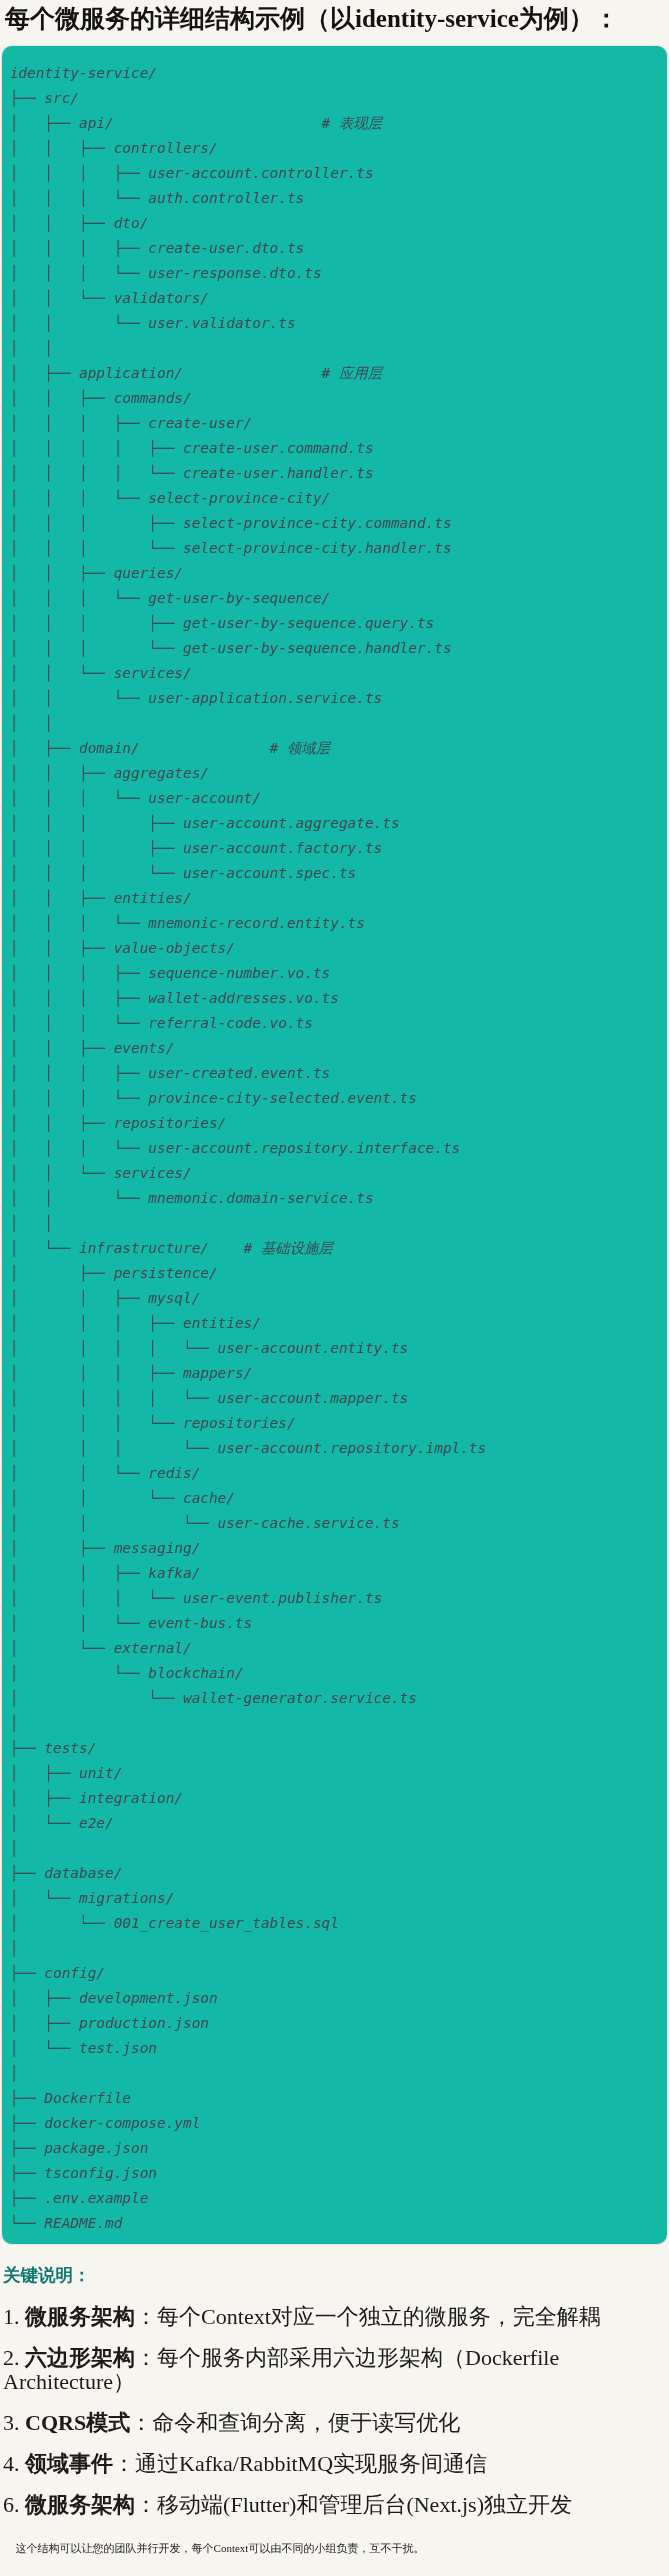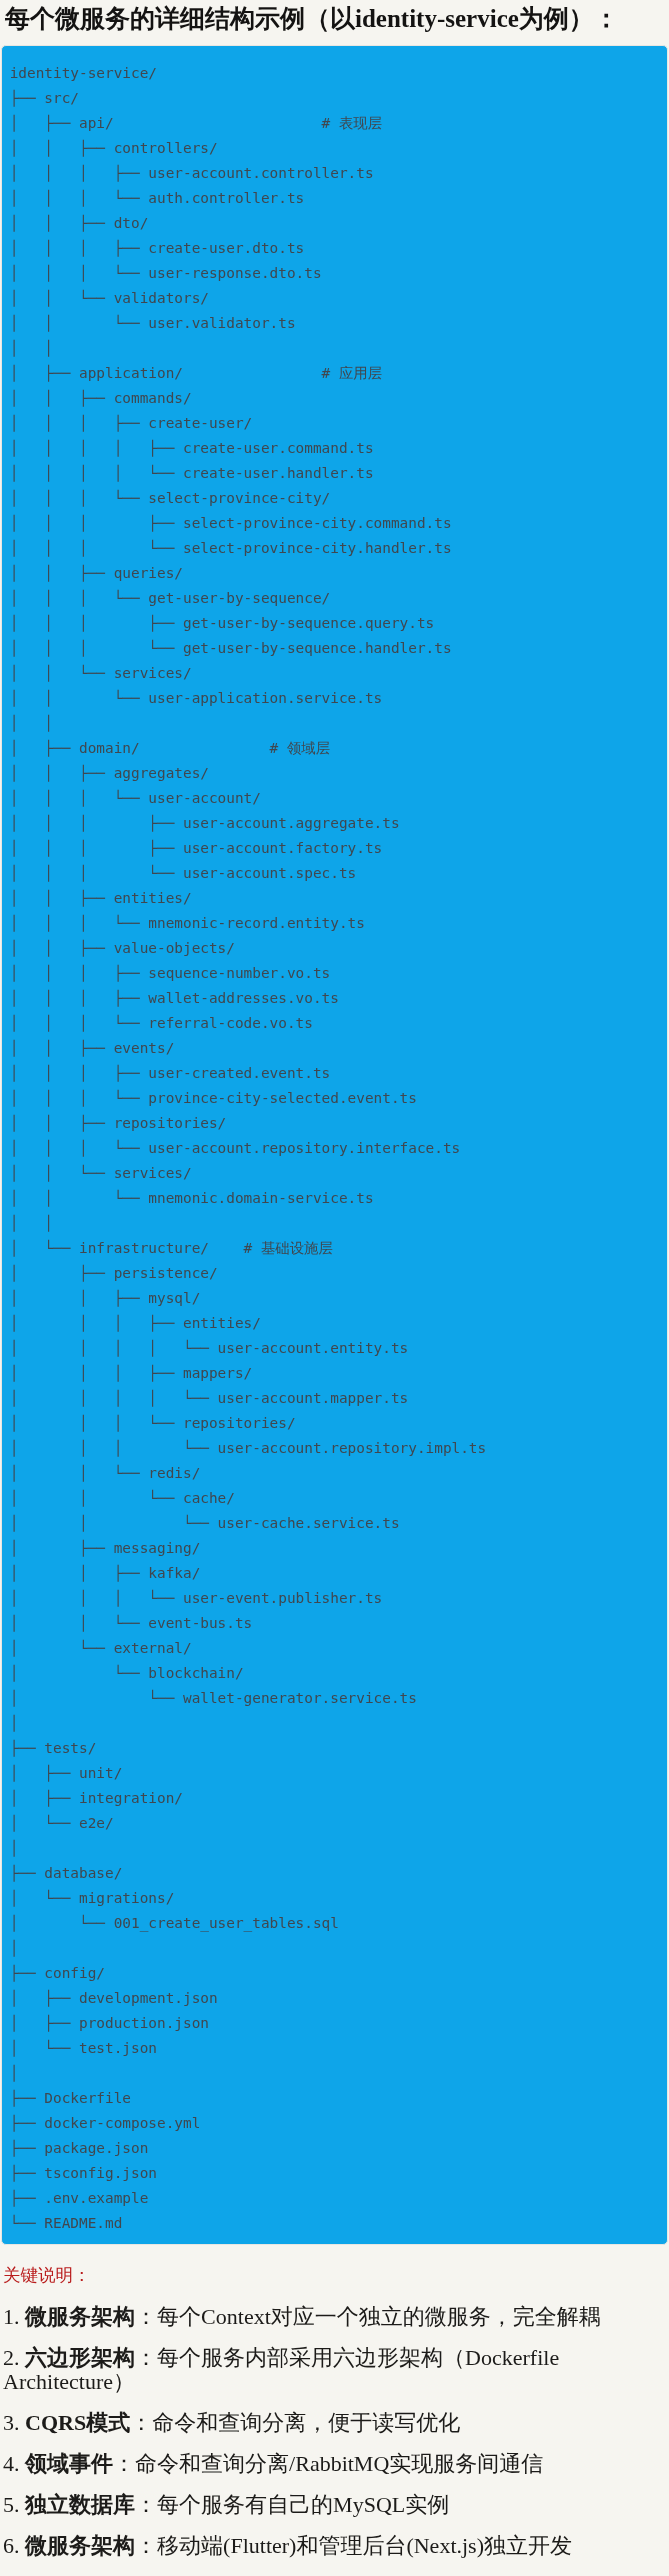--- a/index.html
+++ b/index.html
@@ -19,43 +19,44 @@
     margin: 0;
     padding: 5.6px 5px 0 5px;
     font-size: 25px;
     line-height: 26px;
     font-weight: 700;
     color: #141312;
     font-family: "Liberation Serif", "DejaVu Serif", serif;
   }
   .tree-box {
     margin: 13px 0.6px 0 0.6px;
-    background: #0ea5e9;
+    background: #14b8a6;
     border: 0.6px solid #e8e6e1;
-    border-radius: 5px;
+    border-radius: 11px;
     padding: 15.6px 8.8px 7.5px 8.1px;
     box-sizing: border-box;
+    font-style: italic;
   }
   .tree {
     margin: 0;
     font-family: "DejaVu Sans Mono", "Liberation Mono", monospace;
     font-size: 14.4px;
     line-height: 25px;
     color: #40474f;
     white-space: pre;
   }
   .notes {
     padding: 0 5px 0 3.1px;
   }
   .notes-heading {
     margin: 20px 0 19px 0;
     font-size: 17.5px;
     line-height: 21px;
-    font-weight: 400;
-    color: #b91c1c;
+    font-weight: 700;
+    color: #0f766e;
   }
   .note-item {
     margin: 0 0 17px 0;
     font-size: 22px;
     line-height: 24px;
     font-weight: 400;
   }
   .note-number { font-weight: 400; }
   .note-term { font-weight: 700; }
   .note-text { font-weight: 400; }
@@ -174,26 +175,23 @@
 
     <div class="note-item">
       <span class="note-number">2. </span><span class="note-term">六边形架构</span><span class="note-text">：每个服务内部采用六边形架构（Dockerfile Architecture）</span>
     </div>
 
     <div class="note-item">
       <span class="note-number">3. </span><span class="note-term">CQRS模式</span><span class="note-text">：命令和查询分离，便于读写优化</span>
     </div>
 
     <div class="note-item">
-      <span class="note-number">4. </span><span class="note-term">领域事件</span><span class="note-text">：命令和查询分离/RabbitMQ实现服务间通信</span>
-    </div>
-
-    <div class="note-item">
-      <span class="note-number">5. </span><span class="note-term">独立数据库</span><span class="note-text">：每个服务有自己的MySQL实例</span>
-    </div>
+      <span class="note-number">4. </span><span class="note-term">领域事件</span><span class="note-text">：通过Kafka/RabbitMQ实现服务间通信</span>
+    </div>
+
 
     <div class="note-item">
       <span class="note-number">6. </span><span class="note-term">微服务架构</span><span class="note-text">：移动端(Flutter)和管理后台(Next.js)独立开发</span>
     </div>
 
     <p class="closing-paragraph">这个结构可以让您的团队并行开发，每个Context可以由不同的小组负责，互不干扰。</p>
 
   </div>
 
 </div>

